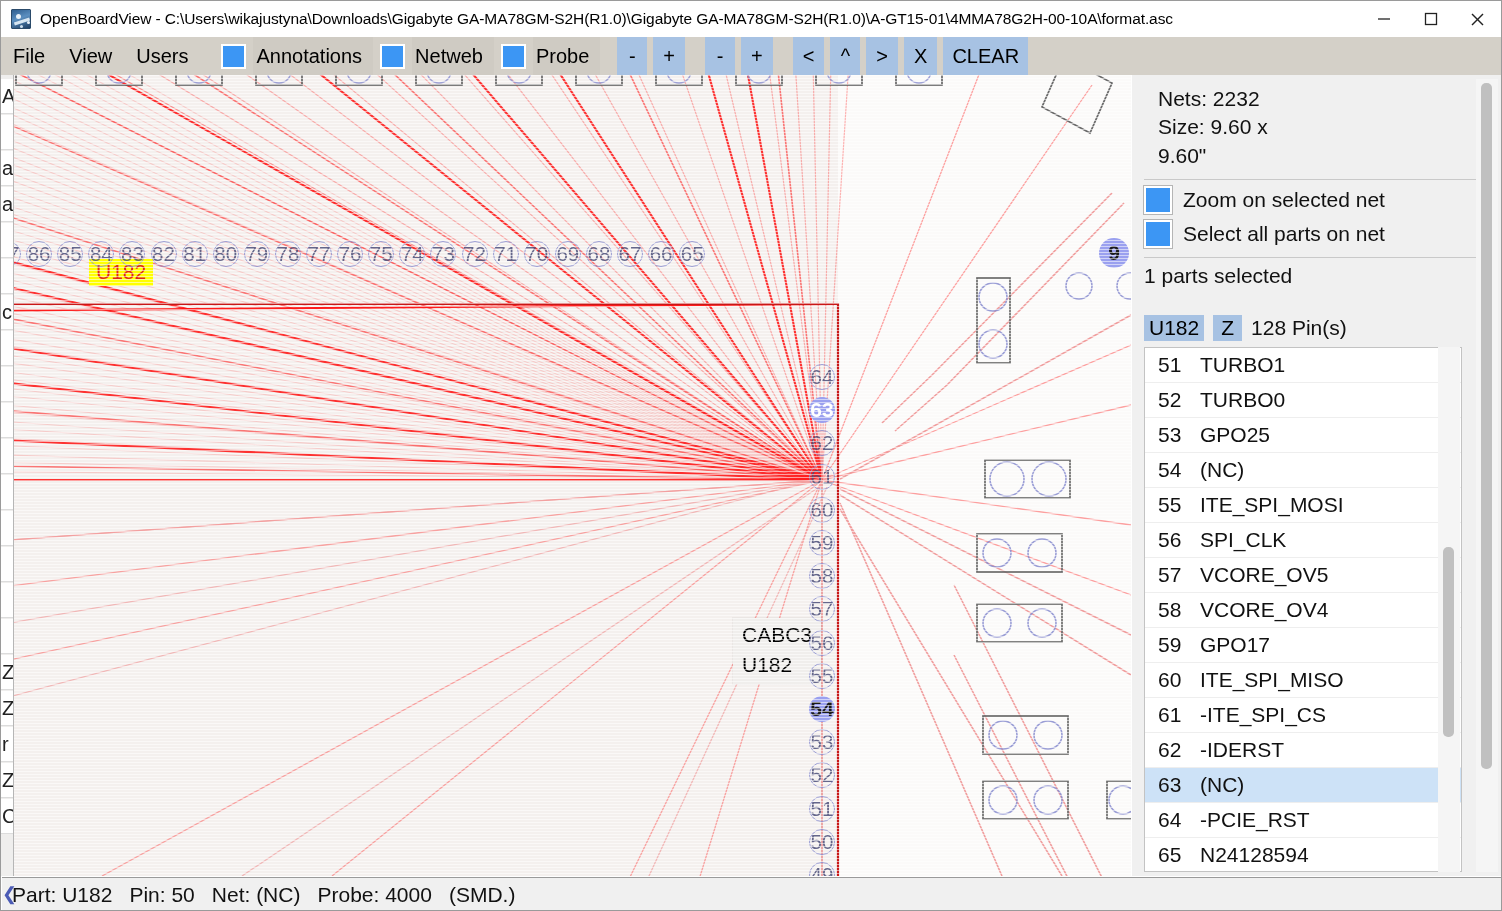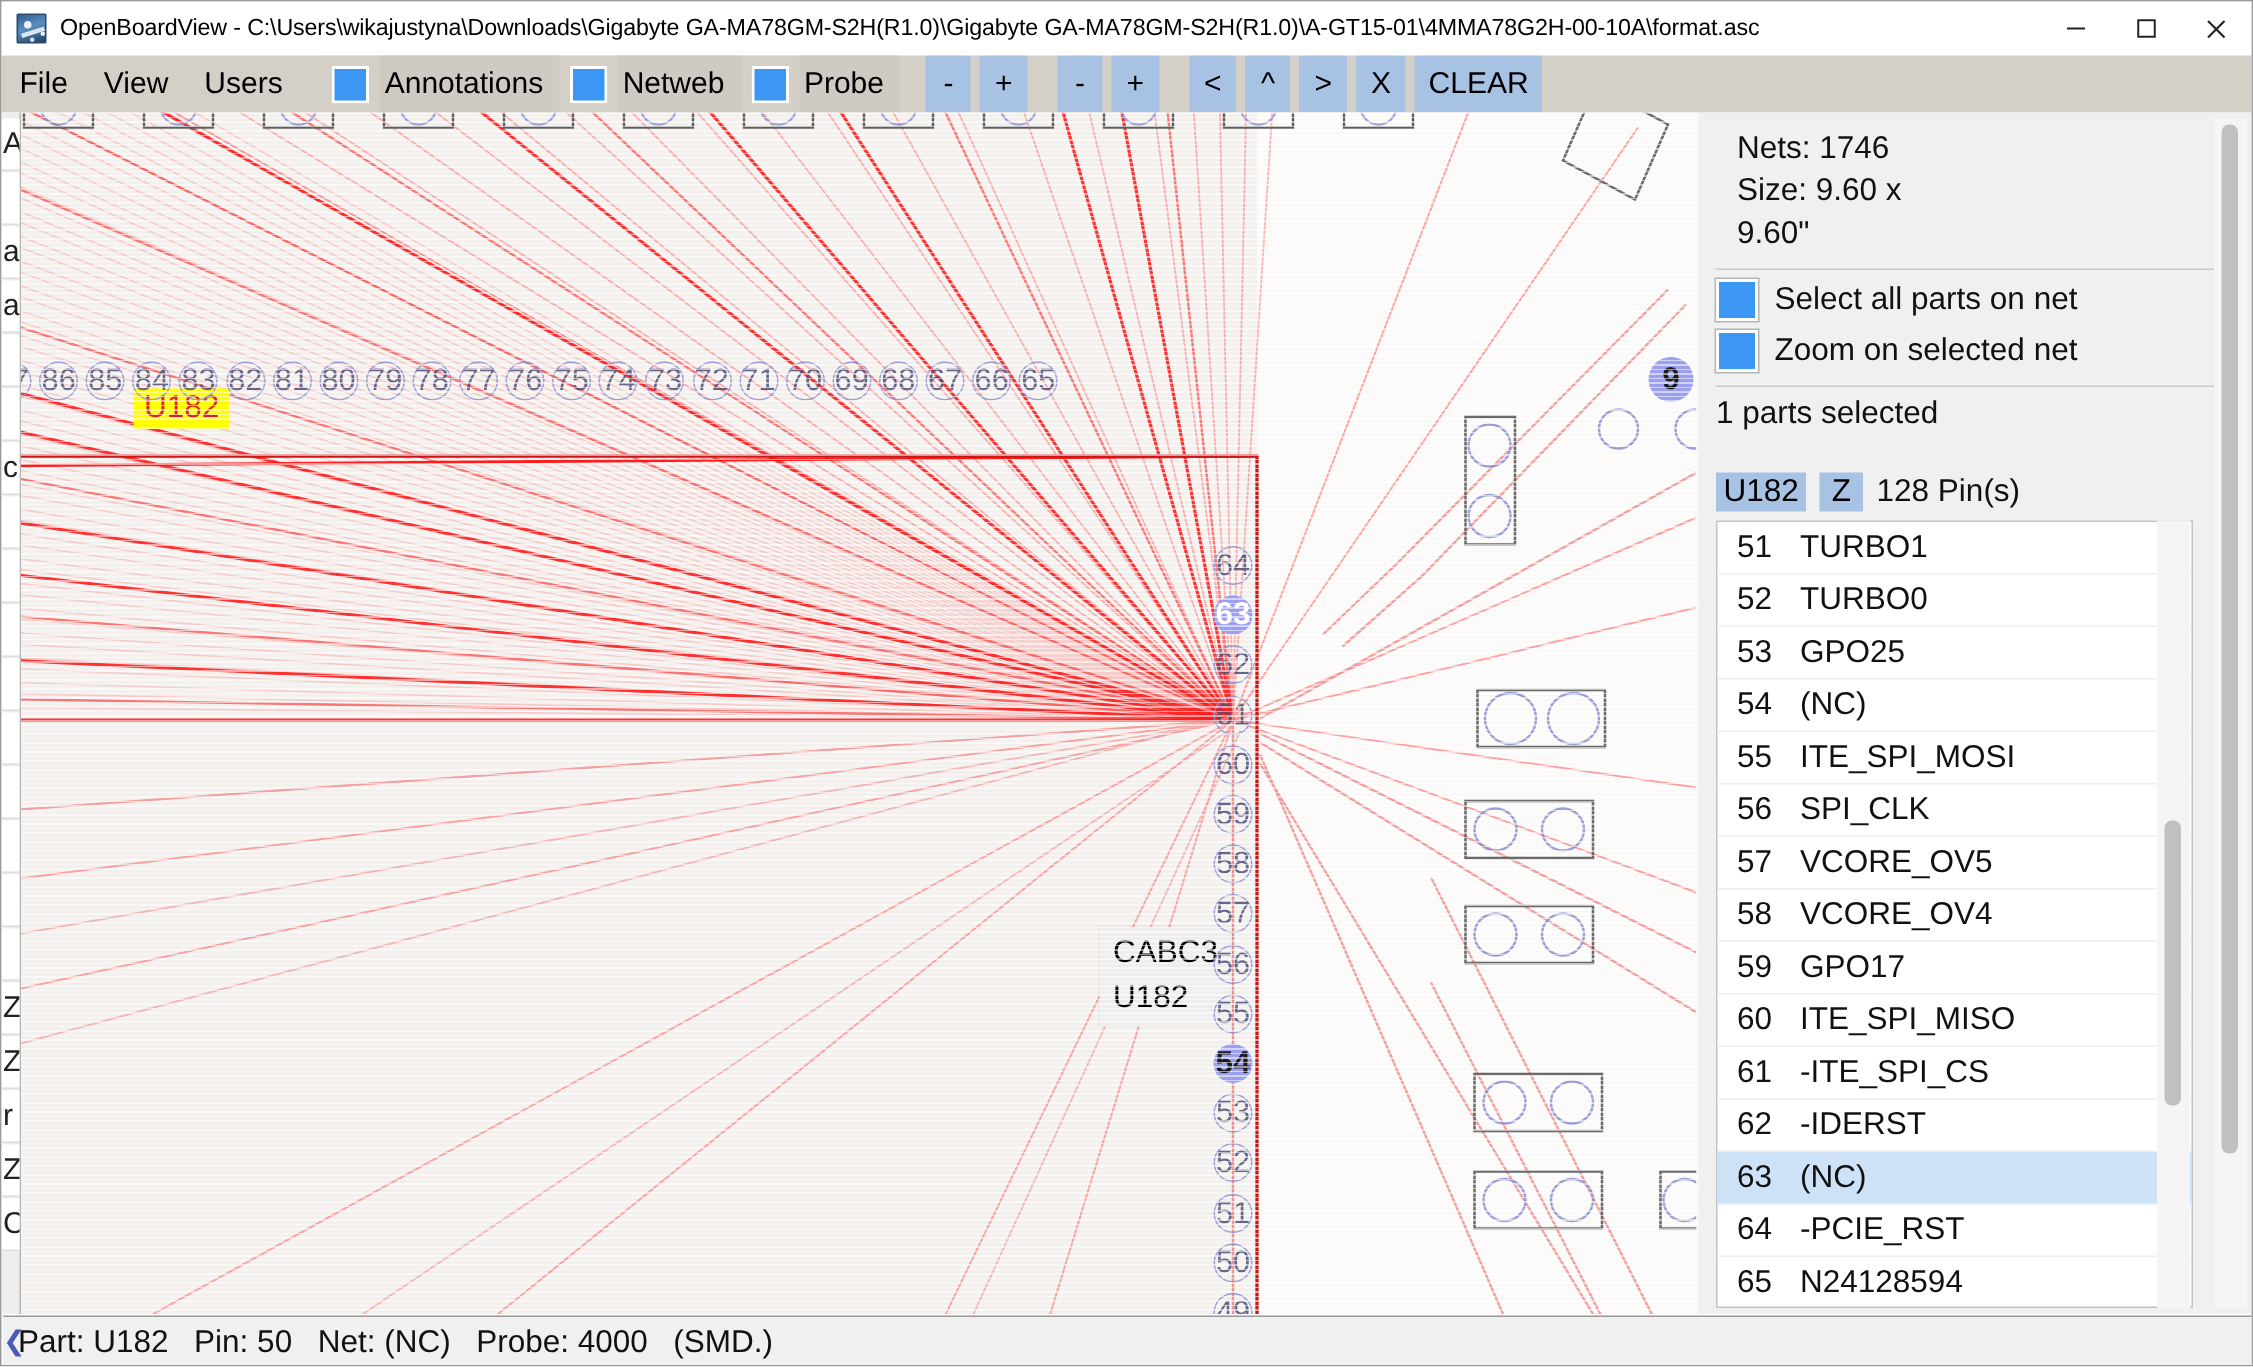--- a/index.html
+++ b/index.html
@@ -660,32 +660,32 @@
       <div class="ls-row" style="top: 616px;">Z</div>
       <div class="ls-row" style="top: 652px;">r</div>
       <div class="ls-row" style="top: 688px;">Z</div>
       <div class="ls-row" style="top: 724px;">C</div>
     </div>
 
   <div id="rightpanel">
 
     <div class="rp-stats">
       <div class="rp-stats-col right">
-        <div>Nets: 1746</div>
+        <div>Nets: 2232</div>
         <div>Size: 9.60 x 9.60"</div>
       </div>
     </div>
 
+    <div class="rp-chk-row">
+      <div class="rp-chk"></div>
+      <span>Zoom on selected net</span>
+    </div>
     <div class="rp-chk-row">
       <div class="rp-chk"></div>
       <span>Select all parts on net</span>
-    </div>
-    <div class="rp-chk-row">
-      <div class="rp-chk"></div>
-      <span>Zoom on selected net</span>
     </div>
 
     <div class="rp-divider"></div>
 
     <div class="rp-selected">1 parts selected</div>
 
     <div class="rp-partrow">
       <span class="rp-tag">U182</span>
       <span class="rp-tag z">Z</span>
       <span>128 Pin(s)</span>

